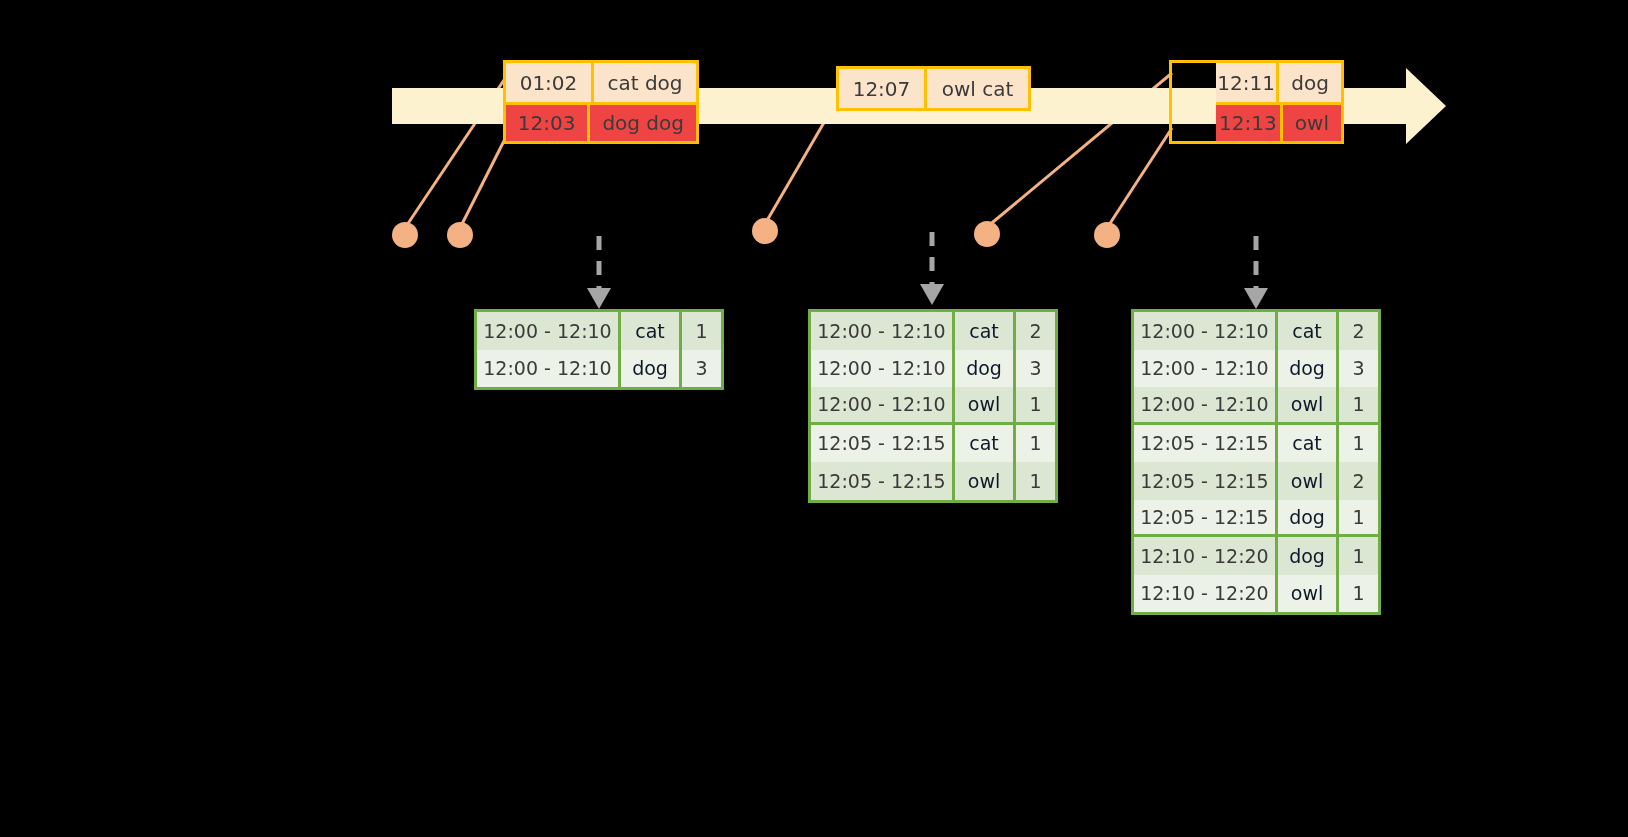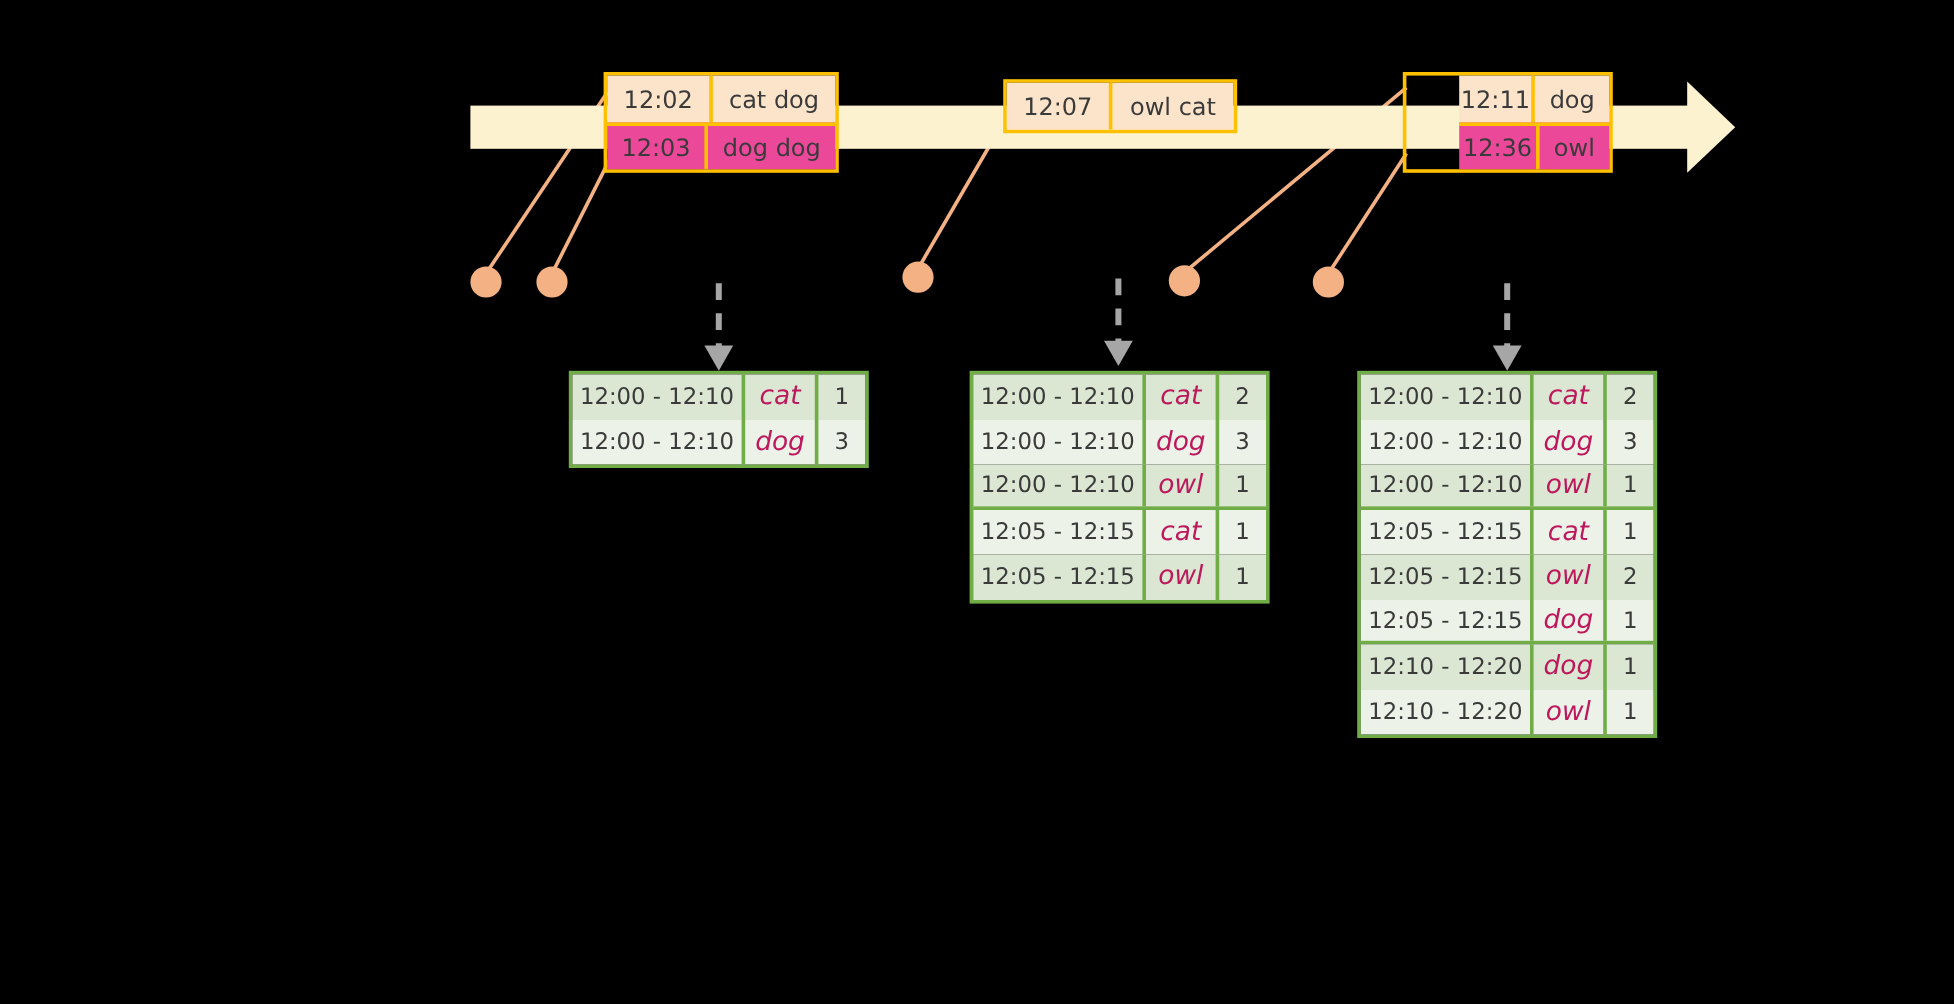--- a/index.html
+++ b/index.html
@@ -55,21 +55,21 @@
     display: flex;
     flex-direction: column;
   }
   .evt-row {
     display: flex;
     flex-direction: row;
     height: 39px;
     box-sizing: border-box;
   }
   .evt-row.r0 { background: #fce4cb; }
-  .evt-row.r1 { background: #ec4899; border-top: 3px solid #ffc000; }
+  .evt-row.r1 { background: #ef4444; border-top: 3px solid #ffc000; }
   .evt-time {
     width: 88px;
     box-sizing: border-box;
     border-right: 3px solid #ffc000;
     display: flex;
     align-items: center;
     justify-content: center;
     font-size: 20px;
     color: #3a3a3a;
   }
@@ -122,23 +122,22 @@
     font-size: 19px;
     color: #3a3a3a;
     white-space: nowrap;
   }
   .res-word {
     box-sizing: border-box;
     border-right: 3px solid #70ad47;
     display: flex;
     align-items: center;
     justify-content: center;
-    font-size: 22px;
-    color: #be185d;
-    font-style: italic;
+    font-size: 19px;
+    color: #0f172a;
   }
   .res-count {
     box-sizing: border-box;
     display: flex;
     align-items: center;
     justify-content: center;
     font-size: 19px;
     color: #3a3a3a;
   }
   .res-sep { border-bottom: 3px solid #70ad47; }
@@ -181,21 +180,21 @@
       <polygon points="920,284 944,284 932,305"></polygon>
       <polygon points="1244,288 1268,288 1256,309"></polygon>
     </g>
   </svg>
 
   <div class="stream-bar"></div>
   <div class="stream-head"></div>
 
   <div class="evt-box" id="evt-box-1">
     <div class="evt-row r0">
-      <div class="evt-time">12:02</div>
+      <div class="evt-time">01:02</div>
       <div class="evt-words">cat dog</div>
     </div>
     <div class="evt-row r1">
       <div class="evt-time">12:03</div>
       <div class="evt-words">dog dog</div>
     </div>
   </div>
 
   <div class="evt-box" id="evt-box-2">
     <div class="evt-row r0">
@@ -203,21 +202,21 @@
       <div class="evt-words">owl cat</div>
     </div>
   </div>
 
   <div class="evt-box" id="evt-box-3">
     <div class="evt-row r0">
       <div class="evt-time">12:11</div>
       <div class="evt-words">dog</div>
     </div>
     <div class="evt-row r1">
-      <div class="evt-time">12:36</div>
+      <div class="evt-time">12:13</div>
       <div class="evt-words">owl</div>
     </div>
   </div>
 
   <div class="dot" style="left:392px;top:222px;"></div>
   <div class="dot" style="left:447px;top:222px;"></div>
   <div class="dot" style="left:752px;top:218px;"></div>
   <div class="dot" style="left:974px;top:221px;"></div>
   <div class="dot" style="left:1094px;top:222px;"></div>
 

